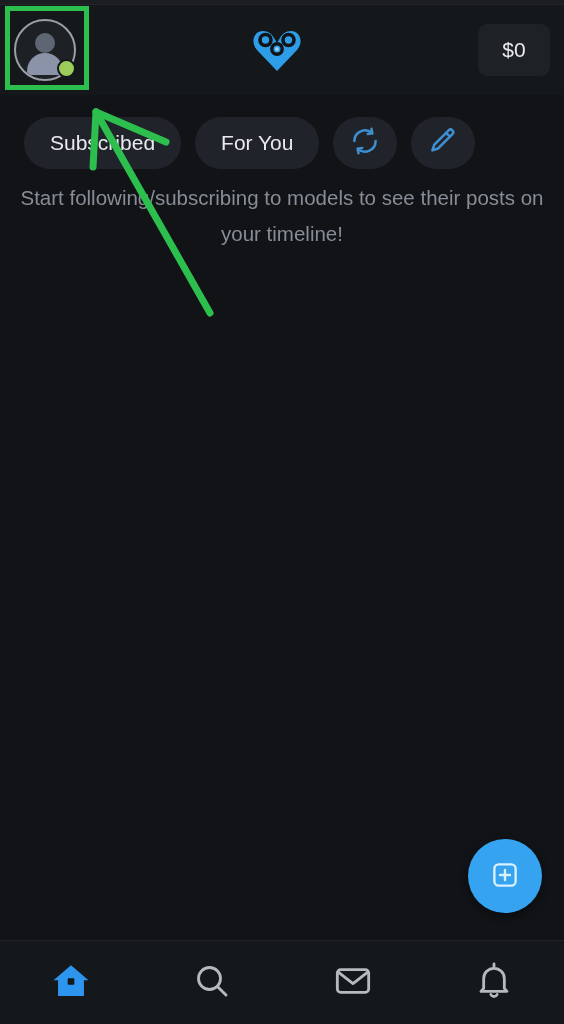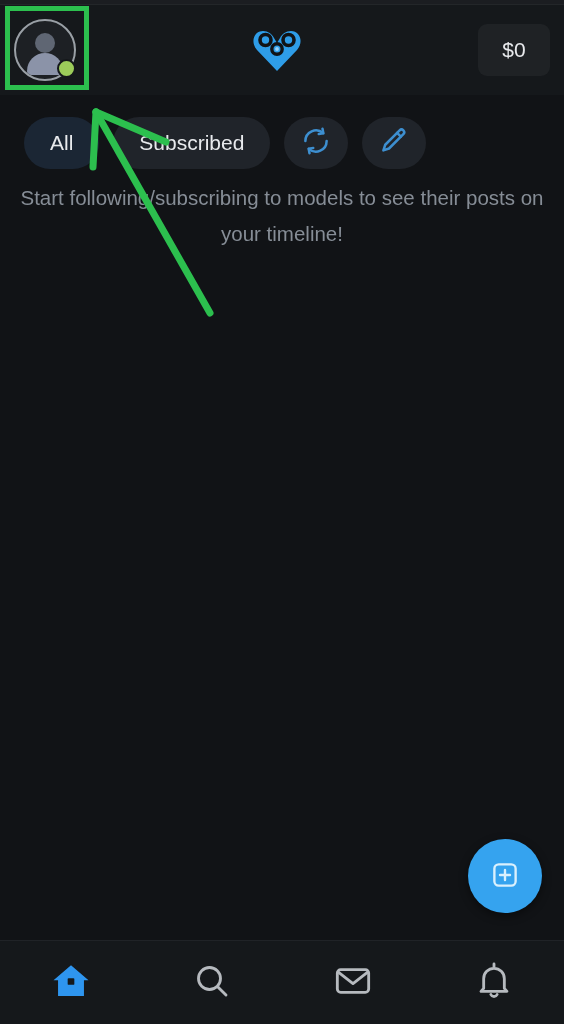--- a/index.html
+++ b/index.html
@@ -229,24 +229,24 @@
         <circle cx="26" cy="23" r="5.2" fill="none" stroke="#111316" stroke-width="3.4"></circle>
         <circle cx="26" cy="23" r="1.9" fill="#9bd2f6"></circle>
       </svg>
     </div>
 
     <button class="balance-btn">$0</button>
   </div>
 
   <div class="tab-row">
 
-    <button class="pill active">All</button>
 
     <button class="pill">Subscribed</button>
 
+    <button class="pill">For You</button>
 
     <button class="pill icon-pill">
       <span>
         <svg width="30" height="30" viewBox="0 0 24 24" fill="none" stroke="#3d8fd0" stroke-width="2" stroke-linecap="round" stroke-linejoin="round">
           <path d="M20.5 12a8.5 8.5 0 0 1-14.2 6.3"></path>
           <path d="M3.5 12a8.5 8.5 0 0 1 14.2-6.3"></path>
           <polyline points="17.2,2.2 17.9,5.9 14.2,6.4"></polyline>
           <polyline points="6.8,21.8 6.1,18.1 9.8,17.6"></polyline>
         </svg>
       </span>

